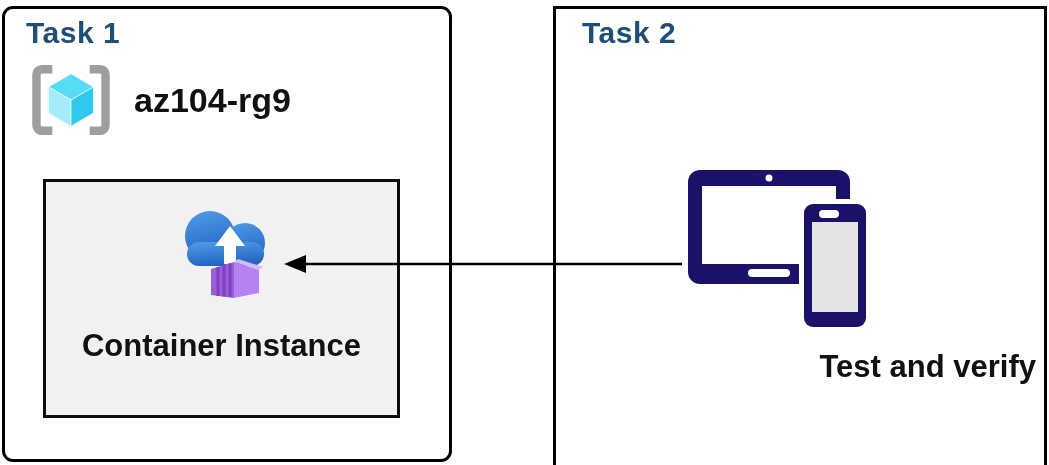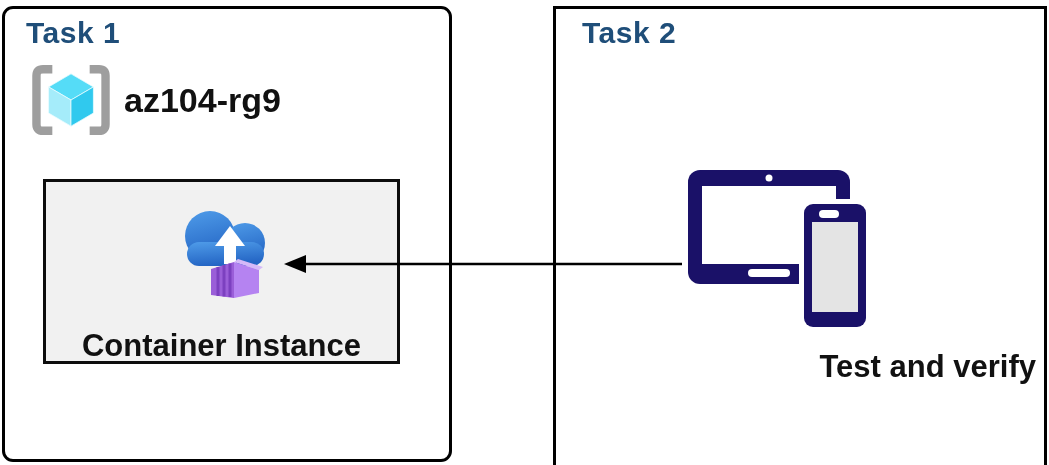--- a/index.html
+++ b/index.html
@@ -31,30 +31,30 @@
     position:absolute;
     font-size:30px;font-weight:bold;
     color:var(--heading-navy);
     letter-spacing:0.5px;
     white-space:nowrap;
   }
   .panel-task1 .panel-title{left:21px;top:7px;}
   .panel-task2 .panel-title{left:26px;top:7px;}
   .rg-row{
     position:absolute;left:24px;top:52px;
-    display:flex;align-items:center;gap:11px;
+    display:flex;align-items:center;gap:21px;
   }
   .rg-icon{width:84px;height:78px;display:block;}
   .rg-name{
     font-size:34px;font-weight:bold;color:#111111;
     white-space:nowrap;
   }
   .container-card{
     position:absolute;left:38px;top:170px;
-    width:357px;height:185px;
+    width:357px;height:239px;
     background:var(--inner-card-fill);
     border:3px solid #0d0d0d;
   }
   .aci-icon{
     position:absolute;left:128px;top:18px;
     width:100px;height:100px;display:block;
   }
   .container-label{
     position:absolute;left:0;top:146px;width:100%;
     text-align:center;

